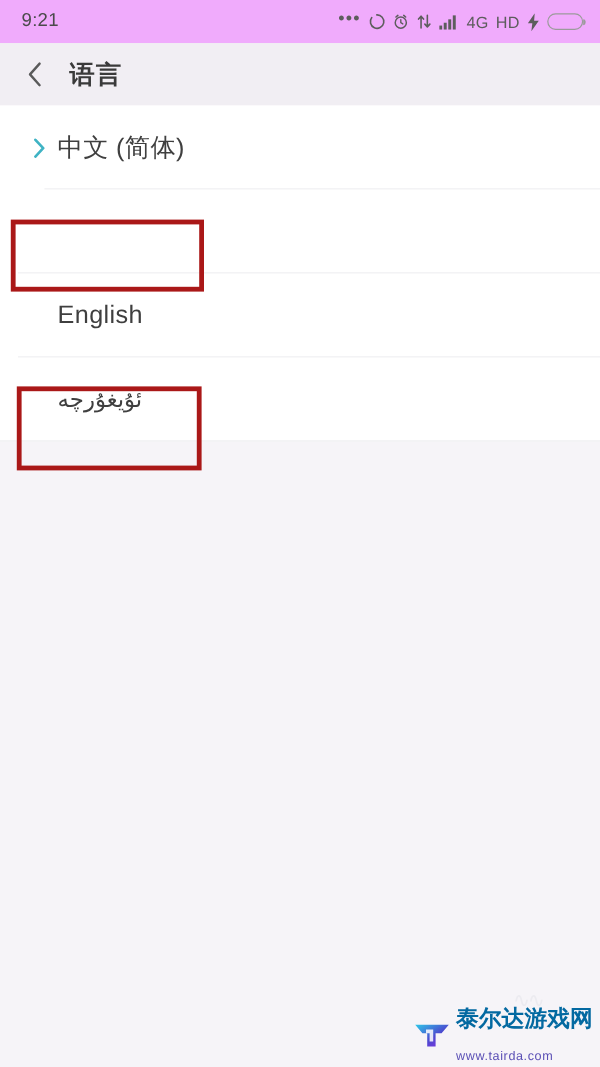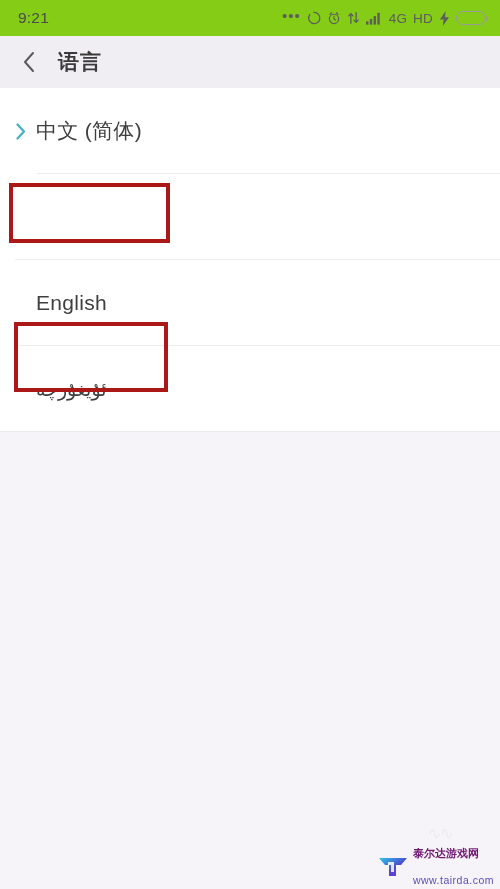--- a/index.html
+++ b/index.html
@@ -11,21 +11,21 @@
     height: 889px;
     background: #f6f4f8;
     font-family: "Liberation Sans", "DejaVu Sans", sans-serif;
     overflow: hidden;
     position: relative;
   }
 
   
   .status-bar {
     height: 36px;
-    background: #84cc16;
+    background: #f0abfc;
     display: flex;
     align-items: center;
     justify-content: space-between;
     padding: 0 14px 0 18px;
     box-sizing: border-box;
   }
   .status-clock {
     font-size: 15.5px;
     color: #4a4a4a;
     letter-spacing: 0.2px;
@@ -102,24 +102,24 @@
     color: #3a3a3a;
     letter-spacing: 1px;
   }
 
   
   .list {
     background: #ffffff;
     position: relative;
   }
   .list-item {
-    height: 86px;
-    display: flex;
-    align-items: center;
-    padding-left: 16px;
+    height: 70px;
+    display: flex;
+    align-items: center;
+    padding-left: 28px;
     box-sizing: border-box;
     position: relative;
     background: #ffffff;
   }
   .list-item .sel-chevron {
     width: 14px;
     margin-right: 6px;
     display: inline-flex;
     align-items: center;
     justify-content: flex-start;
@@ -191,23 +191,23 @@
     width: 30px;
     height: 30px;
     flex: none;
   }
   .wm-text {
     display: flex;
     flex-direction: column;
     line-height: 1;
   }
   .wm-cn {
-    font-size: 11px;
+    font-size: 19px;
     font-weight: bold;
-    color: #701a75;
+    color: #0369a1;
     letter-spacing: 0px;
   }
   .wm-url {
     font-size: 10.5px;
     color: #5b4fb5;
     letter-spacing: 0.5px;
     margin-top: 16px;
   }
   .ghost-mark {
     position: absolute;

